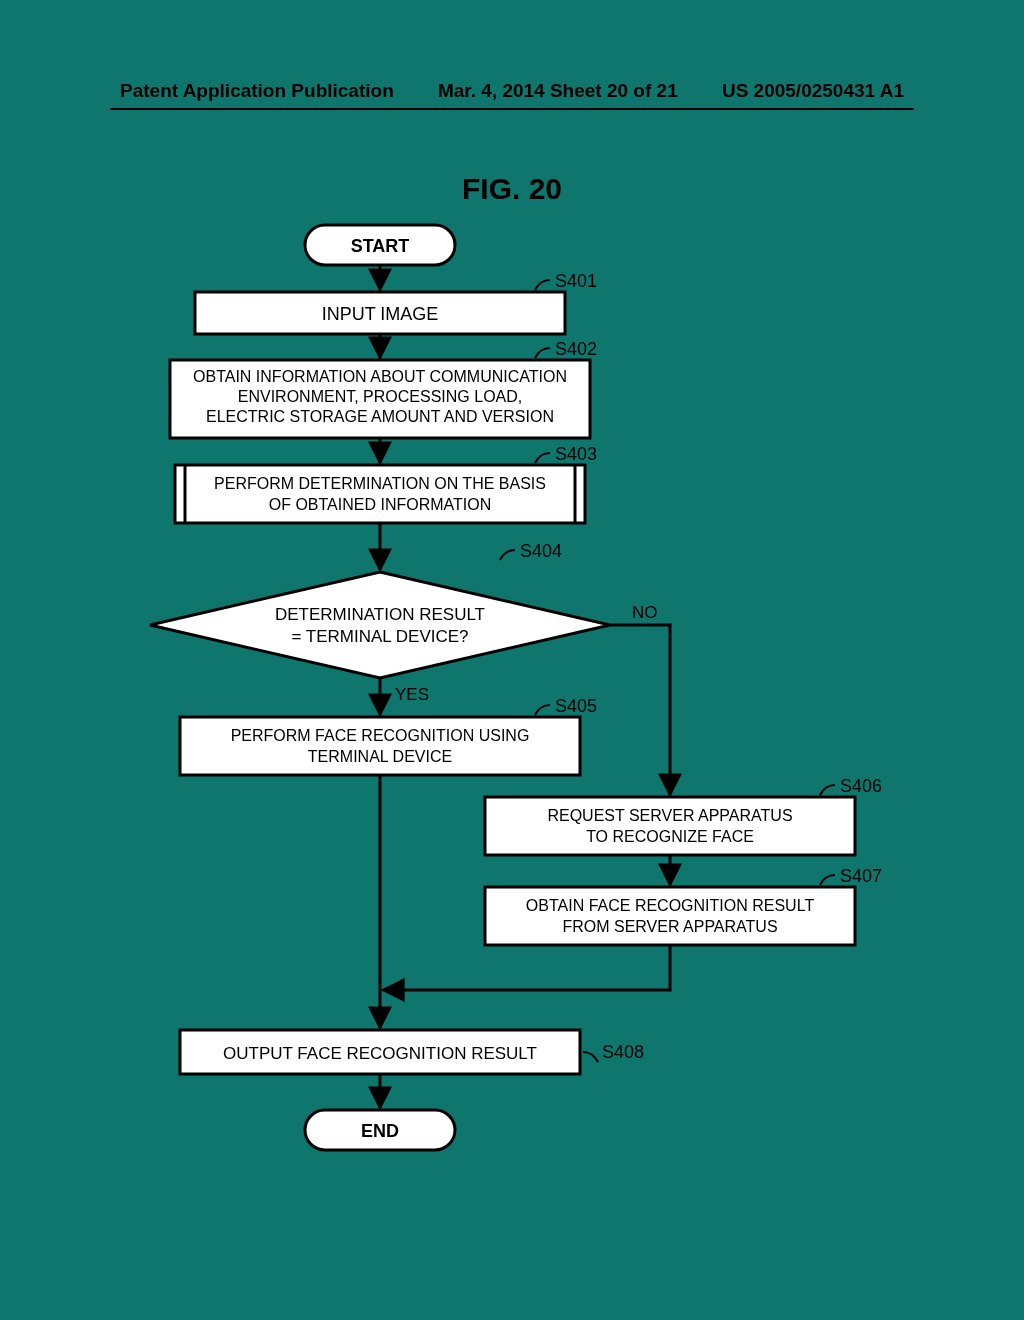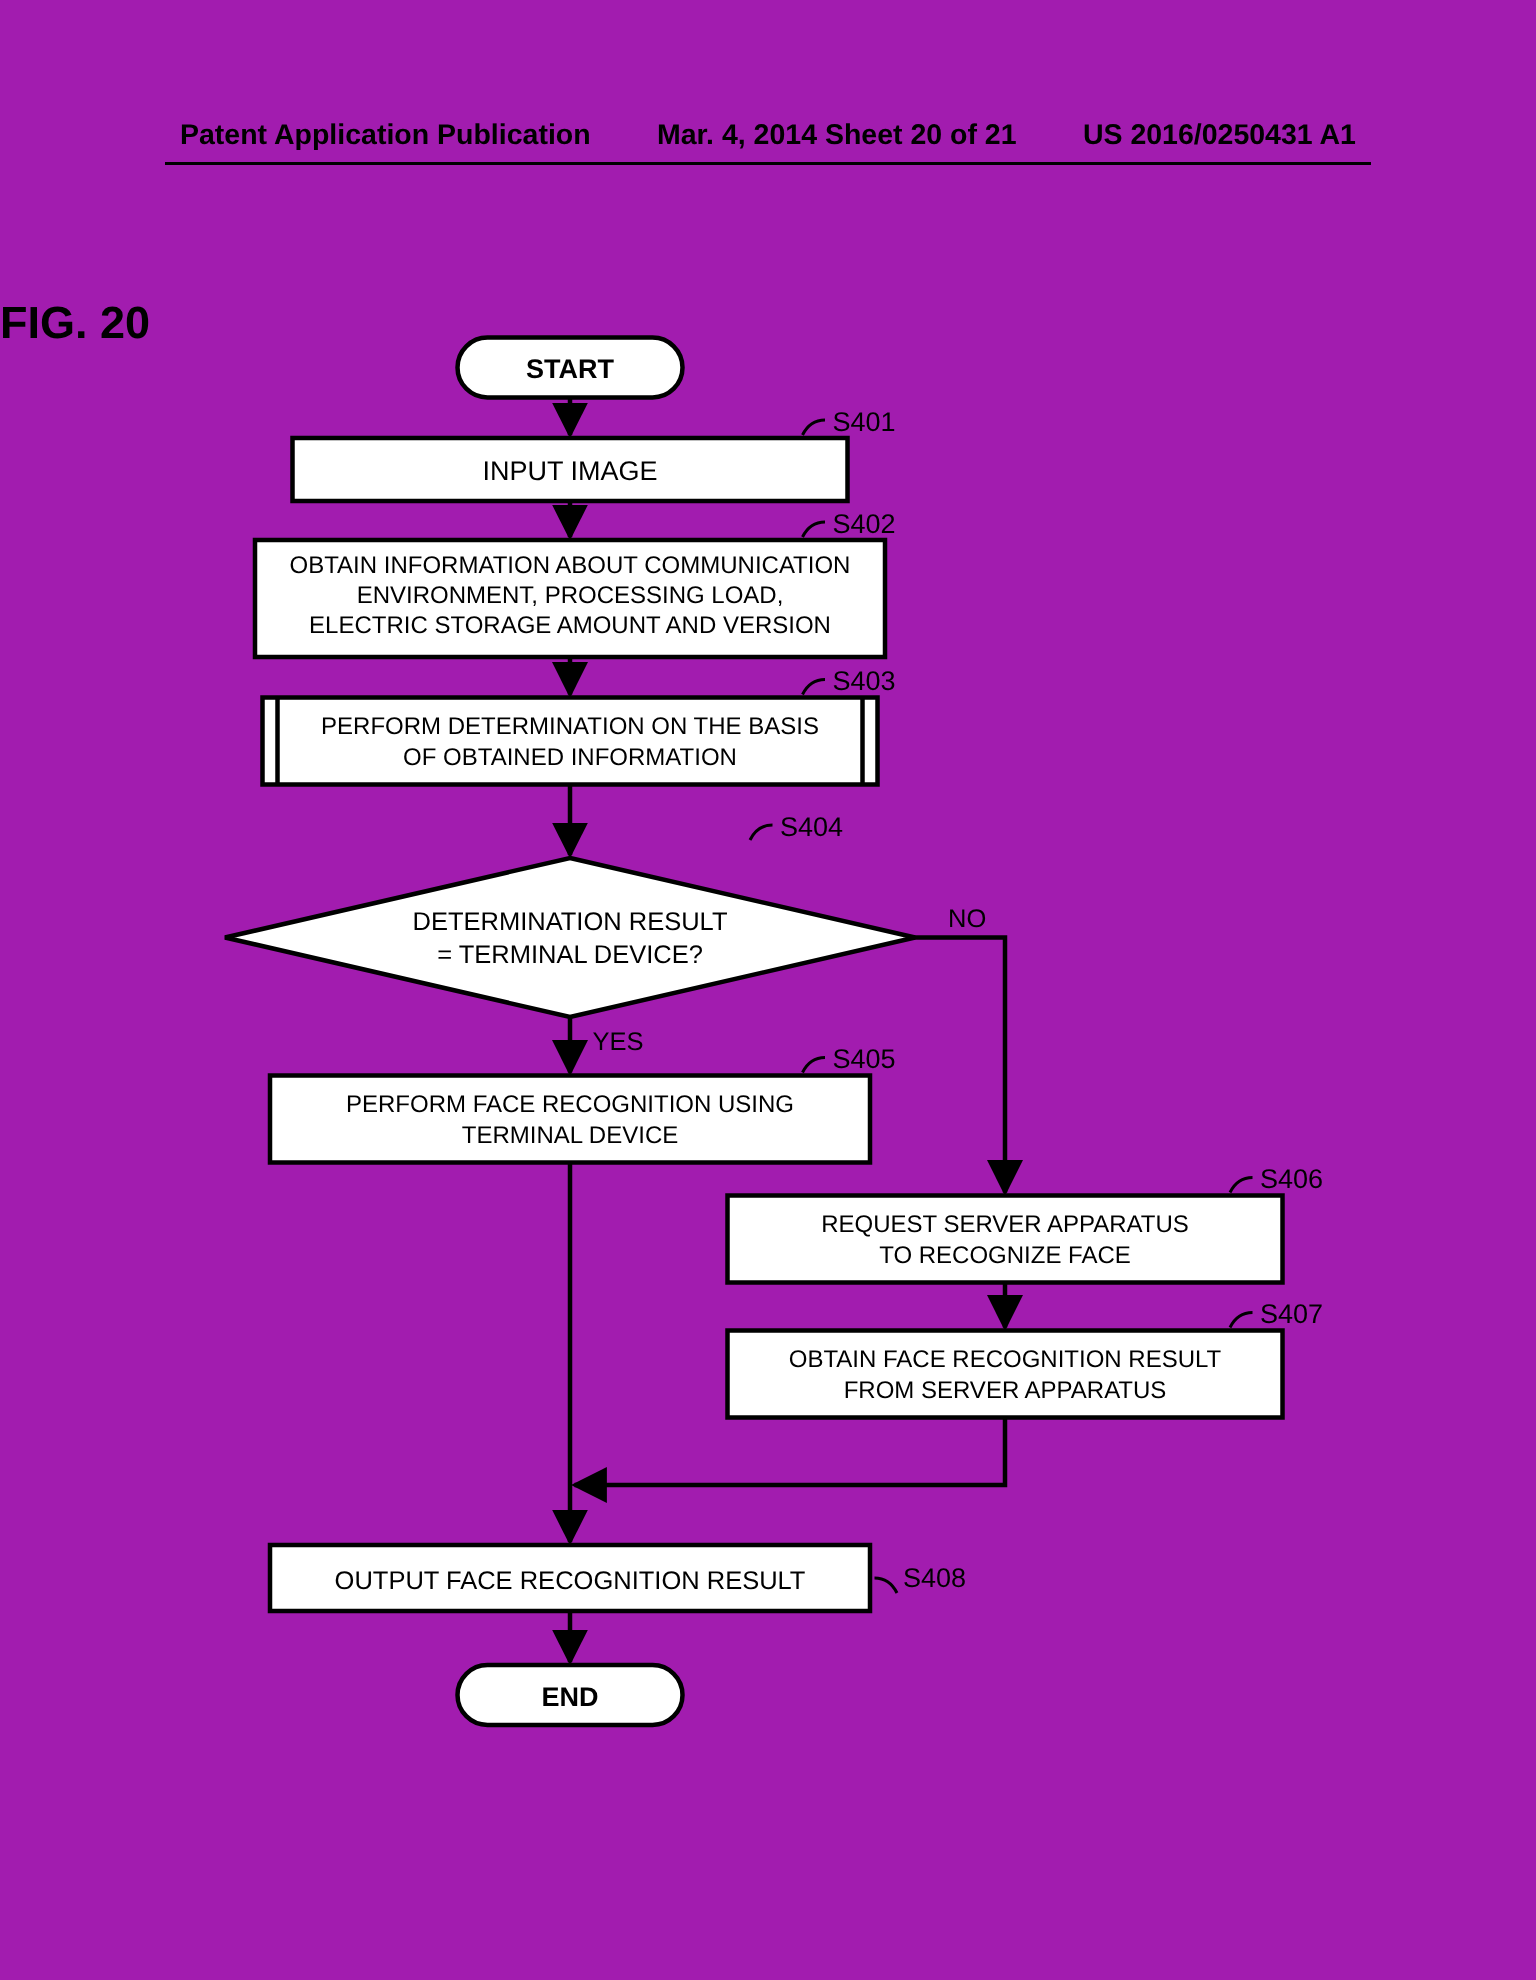--- a/index.html
+++ b/index.html
@@ -6,21 +6,21 @@
     margin: 0;
     padding: 0;
     background: #fff;
     font-family: Arial, Helvetica, sans-serif;
     color: #000;
   }
   .page {
     width: 1024px;
     height: 1320px;
     position: relative;
-    background: #a21caf;
+    background: #0f766e;
   }
   .header {
     position: absolute;
     top: 80px;
     left: 0;
     width: 100%;
     display: flex;
     justify-content: space-between;
     padding: 0 120px;
     box-sizing: border-box;
@@ -29,23 +29,23 @@
   }
   .rule {
     position: absolute;
     top: 108px;
     left: 110px;
     right: 110px;
     border-top: 2px solid #000;
   }
   .fig-title {
     position: absolute;
-    top: 199px;
+    top: 172px;
     width: 100%;
-    text-align: left;
+    text-align: center;
     font-size: 30px;
     font-weight: bold;
   }
   svg.flow {
     position: absolute;
     top: 220px;
     left: 140px;
   }
   .box text, .diamond text, .term text, .lbl {
     font-family: Arial, Helvetica, sans-serif;
@@ -53,21 +53,21 @@
   text { user-select: none; }
 </style>
 </head>
 <body>
 
 <div class="page">
 
   <div class="header">
     <span>Patent Application Publication</span>
     <span>Mar. 4, 2014   Sheet 20 of 21</span>
-    <span>US 2016/0250431 A1</span>
+    <span>US 2005/0250431 A1</span>
   </div>
   <div class="rule"></div>
 
   <div class="fig-title">FIG. 20</div>
 
   <svg class="flow" width="760" height="1000">
     <defs>
       <marker id="arrow" viewBox="0 0 10 10" refX="9" refY="5" markerWidth="8" markerHeight="8" orient="auto-start-reverse">
         <path d="M 0 0 L 10 5 L 0 10 z" fill="#000"></path>
       </marker>

